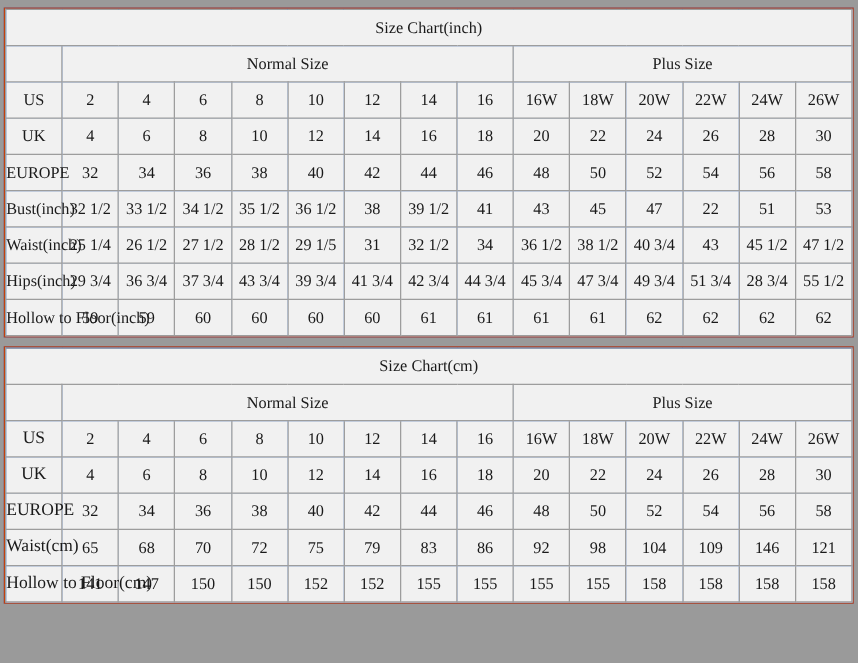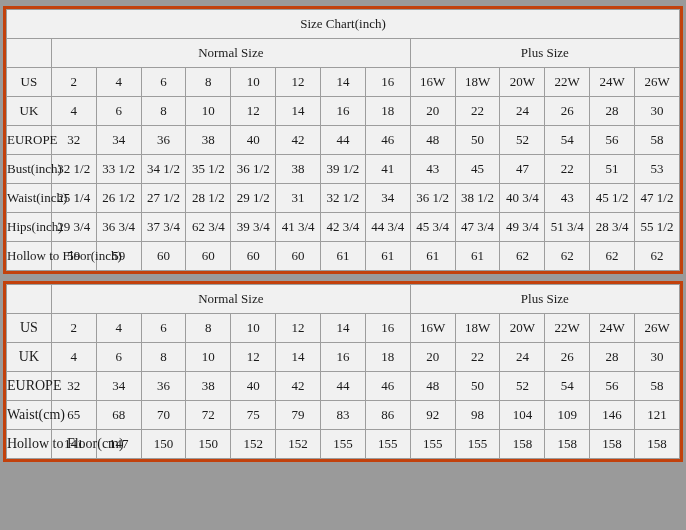--- a/index.html
+++ b/index.html
@@ -18,21 +18,21 @@
     width: 686px;
     height: 530px;
     box-sizing: border-box;
     padding: 6px 3px 6px 3px;
     display: flex;
     flex-direction: column;
     gap: 7px;
   }
   .chart {
     background: #3b82f6;
-    border: 3px solid #c2410c;
+    border: 1px solid #c2410c;
     box-sizing: border-box;
   }
   table.sz {
     border-collapse: collapse;
     width: 100%;
     table-layout: fixed;
   }
   table.sz td {
     border: 1px solid #9d9d9d;
     text-align: center;
@@ -152,38 +152,38 @@
           <td class="small">51</td>
           <td class="small">53</td>
         </tr>
 
         <tr>
           <td class="rowlabel">Waist(inch)</td>
           <td class="small">25 1/4</td>
           <td class="small">26 1/2</td>
           <td class="small">27 1/2</td>
           <td class="small">28 1/2</td>
-          <td class="small">29 1/2</td>
+          <td class="small">29 1/5</td>
           <td class="small">31</td>
           <td class="small">32 1/2</td>
           <td class="small">34</td>
           <td class="small">36 1/2</td>
           <td class="small">38 1/2</td>
           <td class="small">40 3/4</td>
           <td class="small">43</td>
           <td class="small">45 1/2</td>
           <td class="small">47 1/2</td>
         </tr>
 
         <tr>
           <td class="rowlabel">Hips(inch)</td>
           <td class="small">29 3/4</td>
           <td class="small">36 3/4</td>
           <td class="small">37 3/4</td>
-          <td class="small">62 3/4</td>
+          <td class="small">43 3/4</td>
           <td class="small">39 3/4</td>
           <td class="small">41 3/4</td>
           <td class="small">42 3/4</td>
           <td class="small">44 3/4</td>
           <td class="small">45 3/4</td>
           <td class="small">47 3/4</td>
           <td class="small">49 3/4</td>
           <td class="small">51 3/4</td>
           <td class="small">28 3/4</td>
           <td class="small">55 1/2</td>
@@ -207,20 +207,23 @@
           <td>62</td>
         </tr>
       </tbody>
     </table>
   </div>
 
   <div class="chart">
     <table class="sz cm">
       <tbody>
         <tr>
+          <td class="title" colspan="15">Size Chart(cm)</td>
+        </tr>
+        <tr>
           <td class="blank"></td>
           <td class="grouphdr" colspan="8">Normal Size</td>
           <td class="grouphdr" colspan="6">Plus Size</td>
         </tr>
 
         <tr>
           <td class="rowlabel">US</td>
           <td>2</td>
           <td>4</td>
           <td>6</td>

